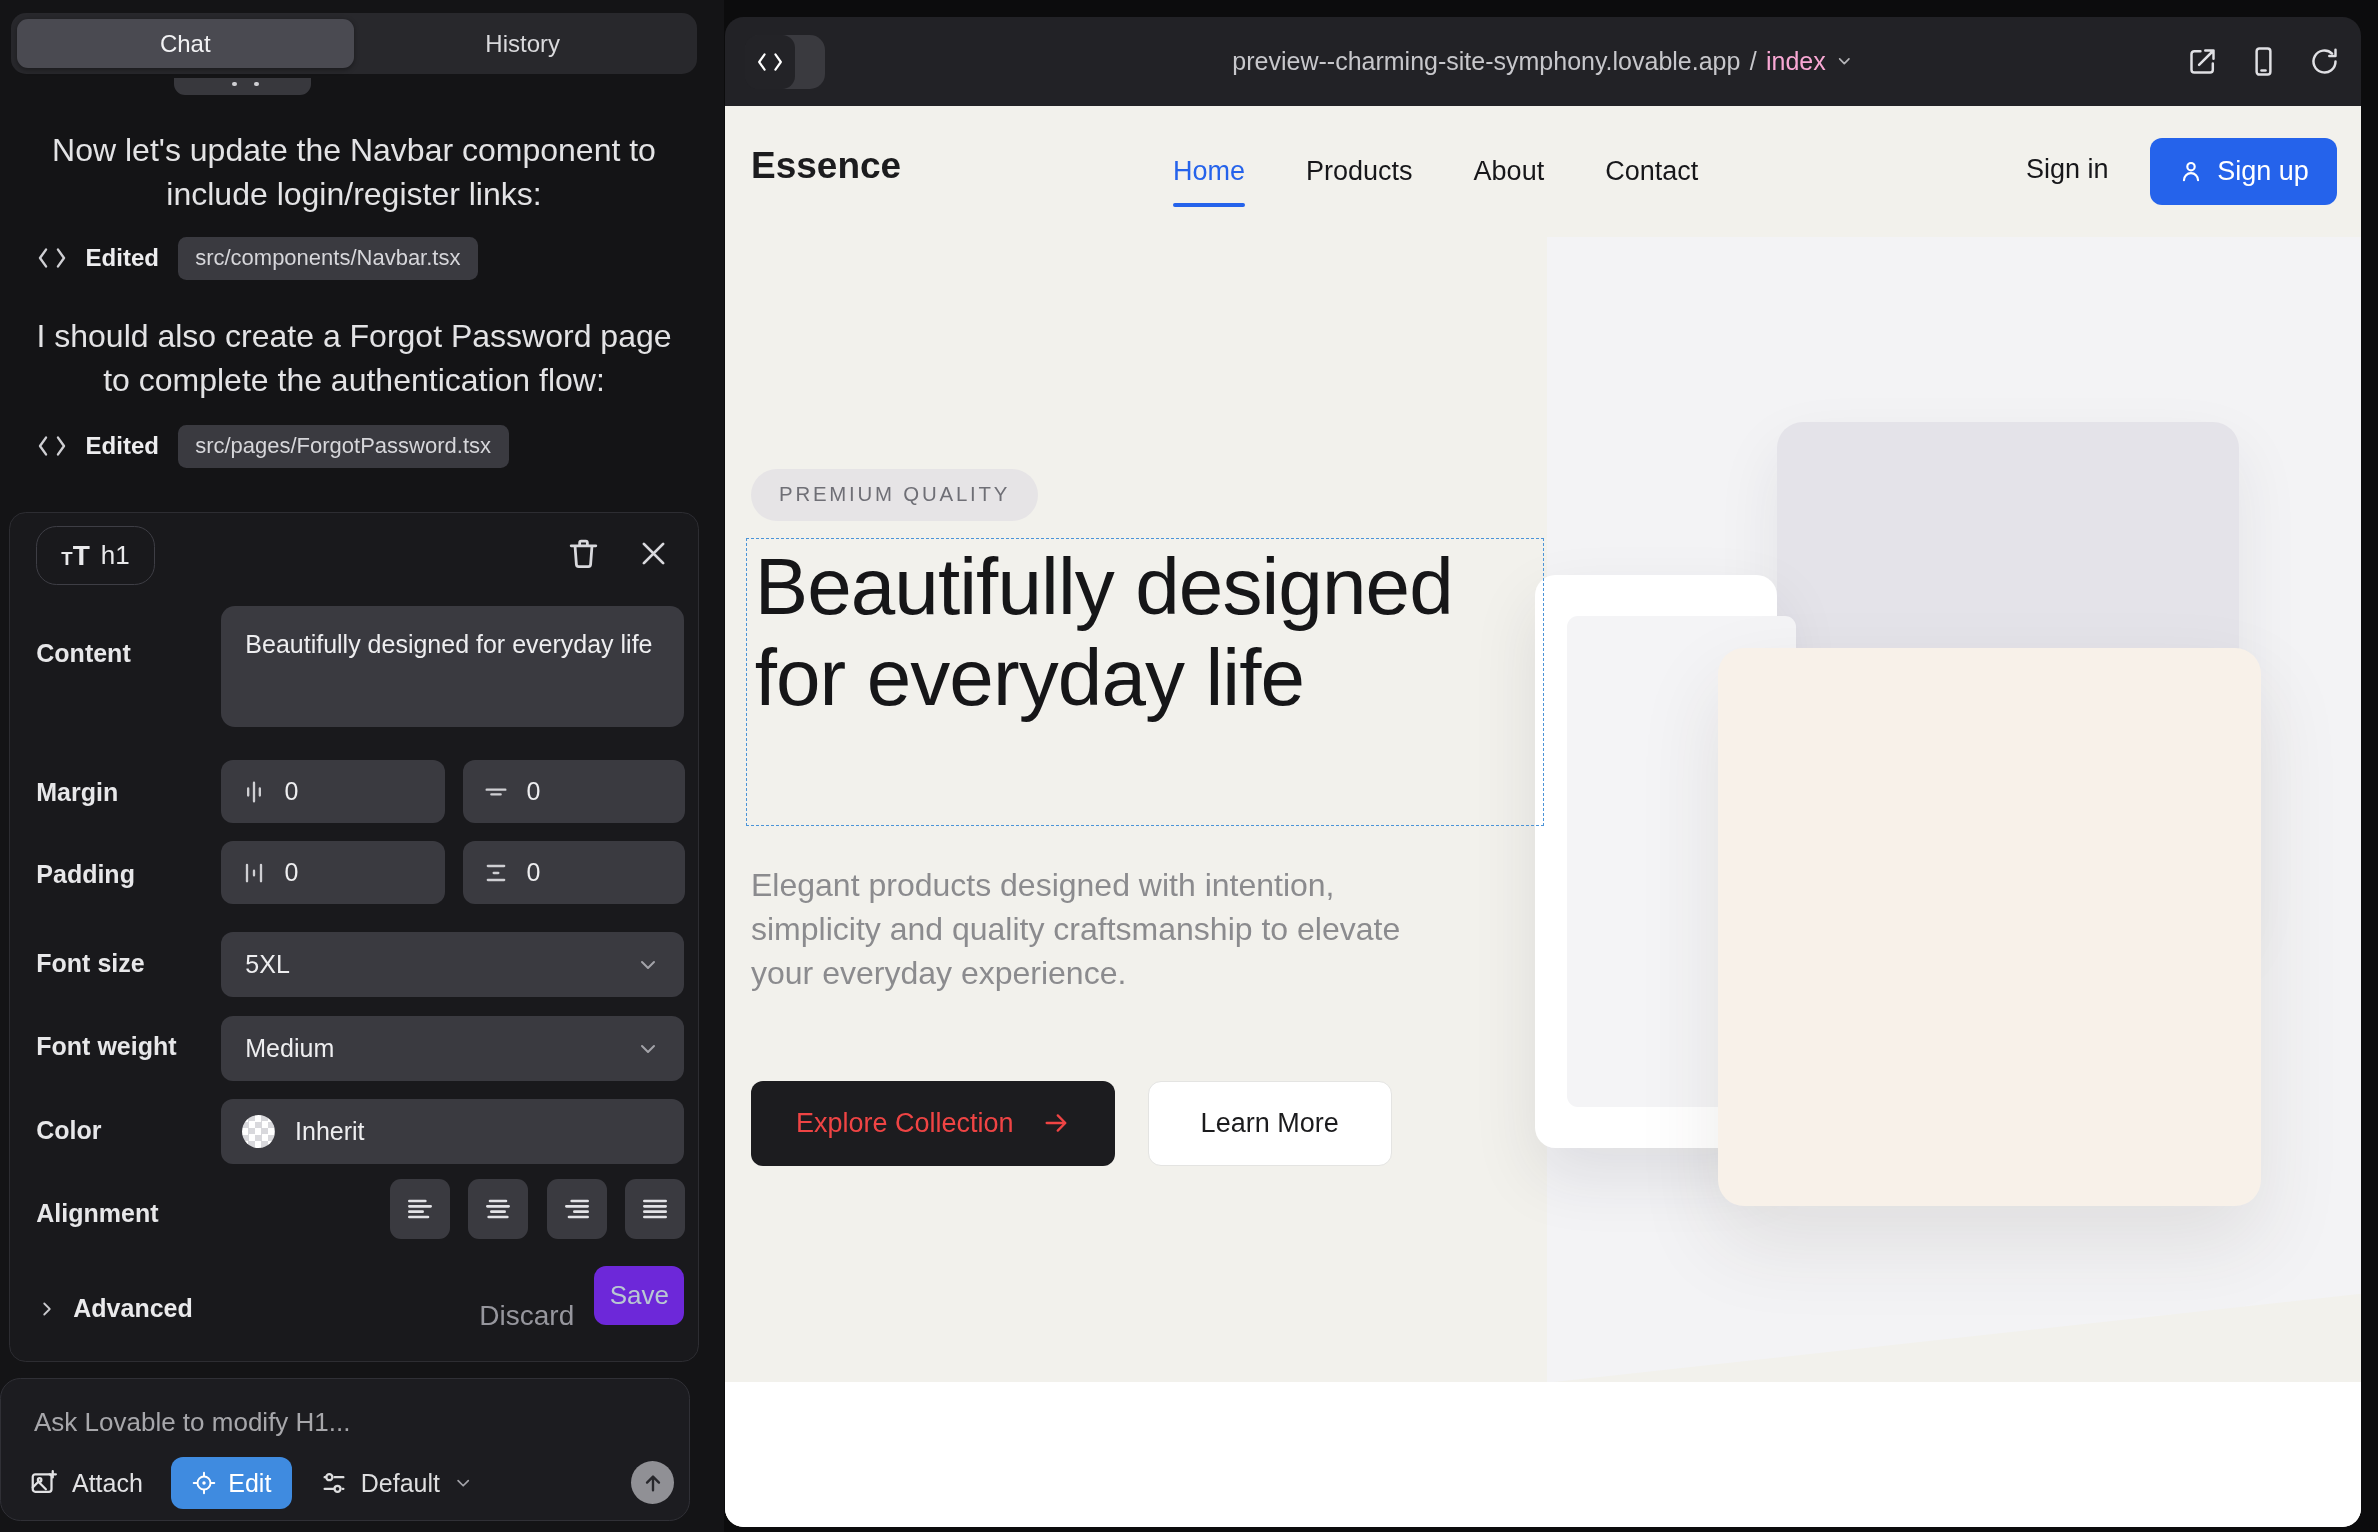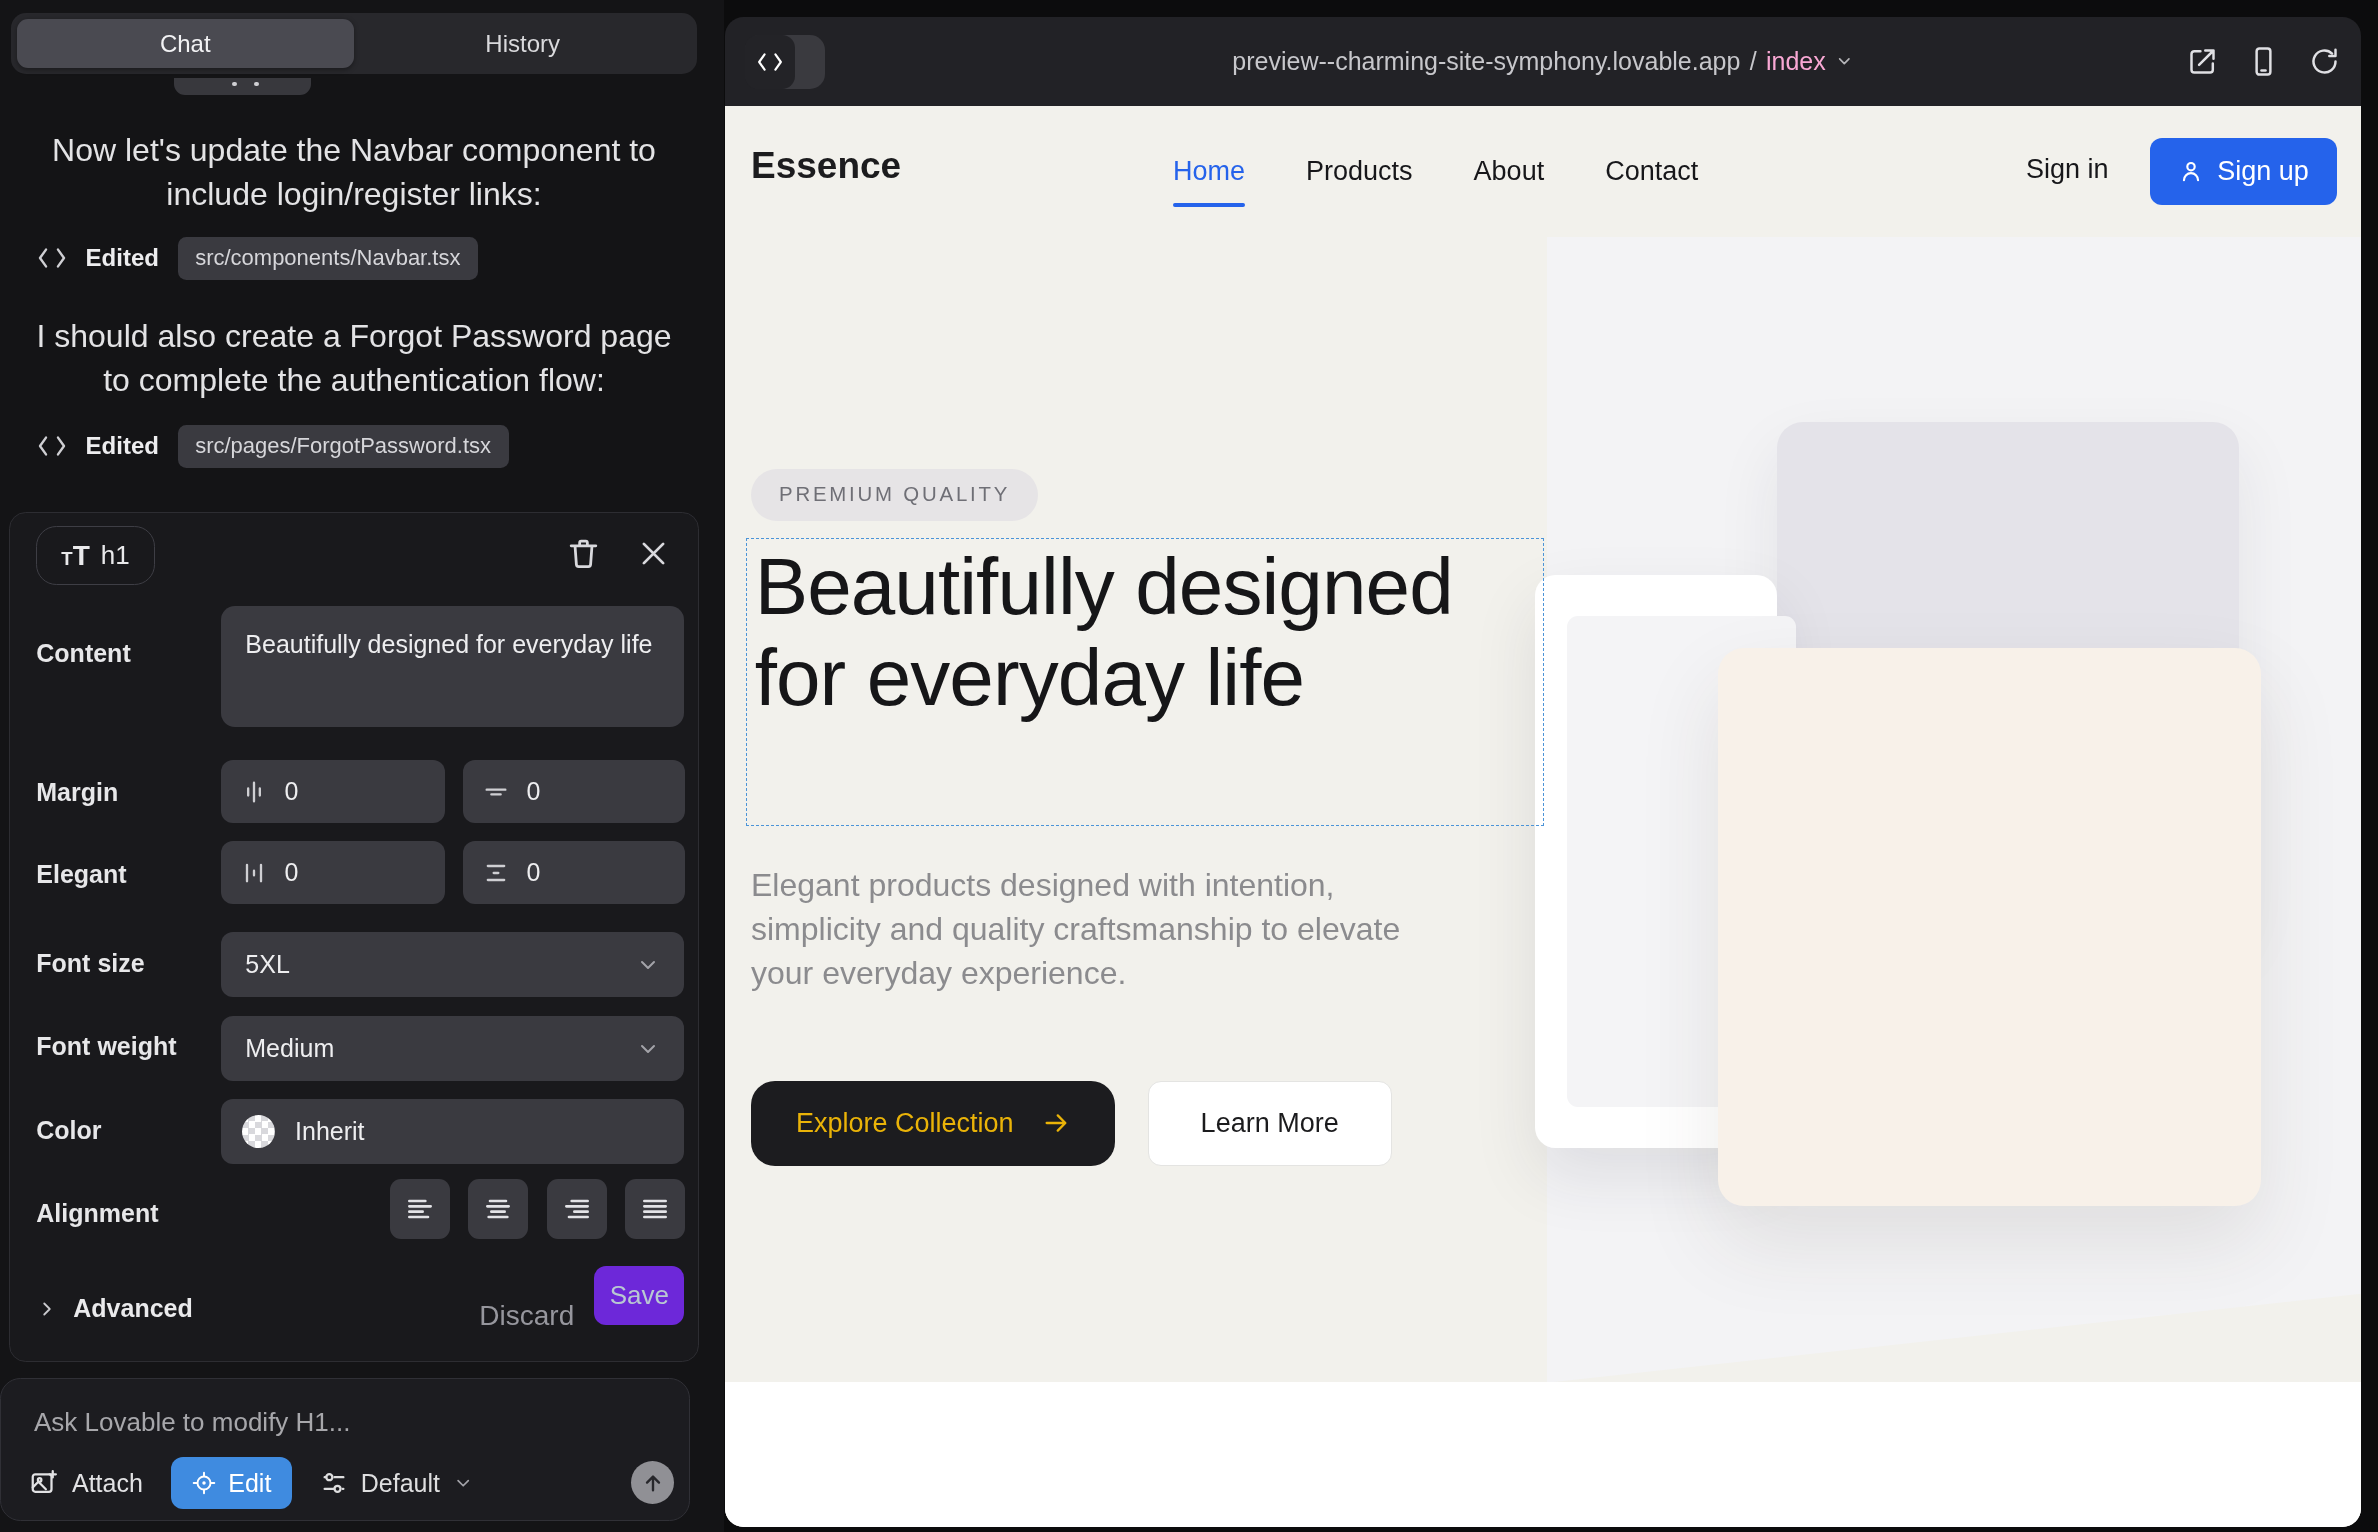--- a/index.html
+++ b/index.html
@@ -137,21 +137,21 @@
   .pq-badge { position:absolute; left:26px; top:363px; height:52px; padding:0 28px; background:#e6e4e6;
               border-radius:26px; display:flex; align-items:center; font-size:20.4px; letter-spacing:2.8px;
               color:#6f6f76; }
   .selection { position:absolute; left:21.3px; top:432px; width:798px; height:288px;
                border:1.9px dashed #4b94d8; }
   .hero-h1 { position:absolute; left:7.4px; top:1.9px; width:742px; font-size:80px; line-height:91px;
              font-weight:500; color:#161618; letter-spacing:-0.9px; }
   .hero-p { position:absolute; left:26px; top:757px; width:686px; font-size:32px; line-height:44px;
             color:#8b8b8e; }
   .cta-row { position:absolute; left:26px; top:975px; display:flex; gap:33px; }
-  .cta-primary { height:85px; padding:0 45px; background:#1c1c1f; color:#eab308; border-radius:24px;
+  .cta-primary { height:85px; padding:0 45px; background:#1c1c1f; color:#ef4444; border-radius:12px;
                  display:flex; align-items:center; gap:28px; font-size:27px; cursor:pointer; }
   .cta-primary svg { width:28px; height:28px; }
   .cta-secondary { height:85px; padding:0 52px; background:#ffffff; color:#1b1b1d; border-radius:13px;
                    border:1.9px solid #e4e4e2; display:flex; align-items:center; font-size:27px; cursor:pointer; }
 
   svg { display:block; }
 </style>
 </head>
 <body>
 
@@ -216,21 +216,21 @@
         </svg>
         <span>0</span>
       </div>
       <div class="field num-field m2">
         <svg class="sp-ic" viewBox="0 0 24 24" fill="none" stroke="currentColor" stroke-width="2" stroke-linecap="round">
           <path d="M4 10h16M8 14h8"></path>
         </svg>
         <span>0</span>
       </div>
 
-      <div class="fld-label" style="top:347px">Elegant</div>
+      <div class="fld-label" style="top:347px">Padding</div>
       <div class="field num-field p1">
         <svg class="sp-ic" viewBox="0 0 24 24" fill="none" stroke="currentColor" stroke-width="2" stroke-linecap="round">
           <path d="M6 5v14M12 10v4M18 5v14" stroke-dasharray="none"></path>
         </svg>
         <span>0</span>
       </div>
       <div class="field num-field p2">
         <svg class="sp-ic" viewBox="0 0 24 24" fill="none" stroke="currentColor" stroke-width="2" stroke-linecap="round">
           <path d="M5 6h14M10 12h4M5 18h14"></path>
         </svg>

